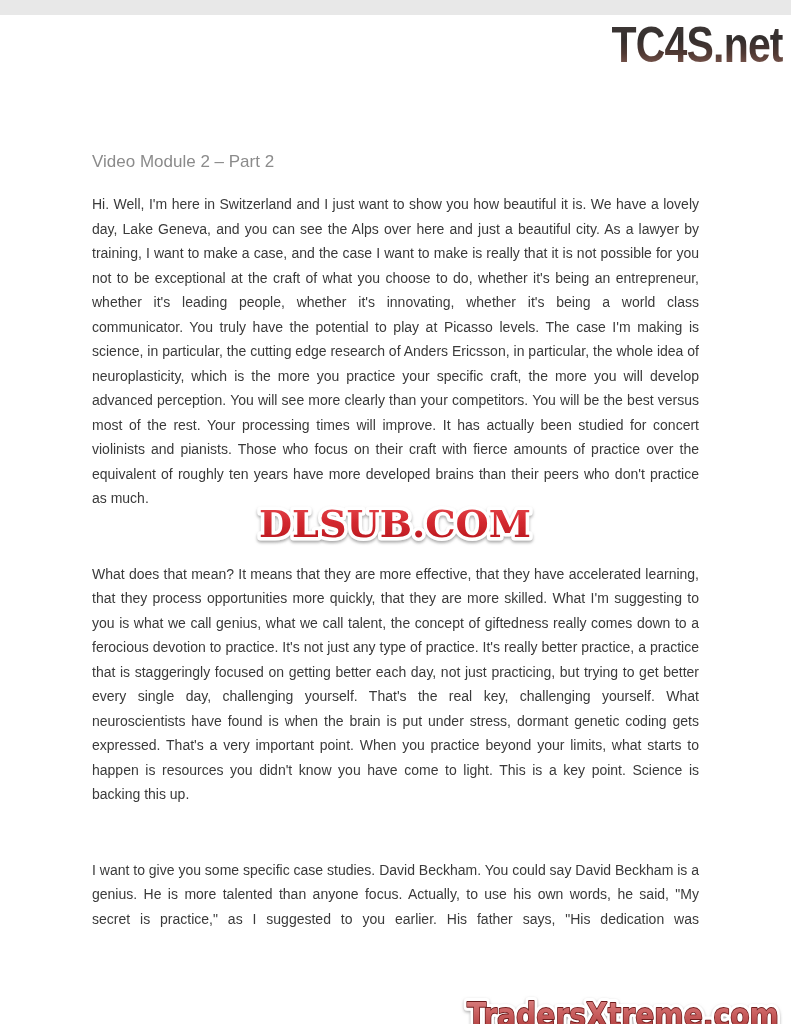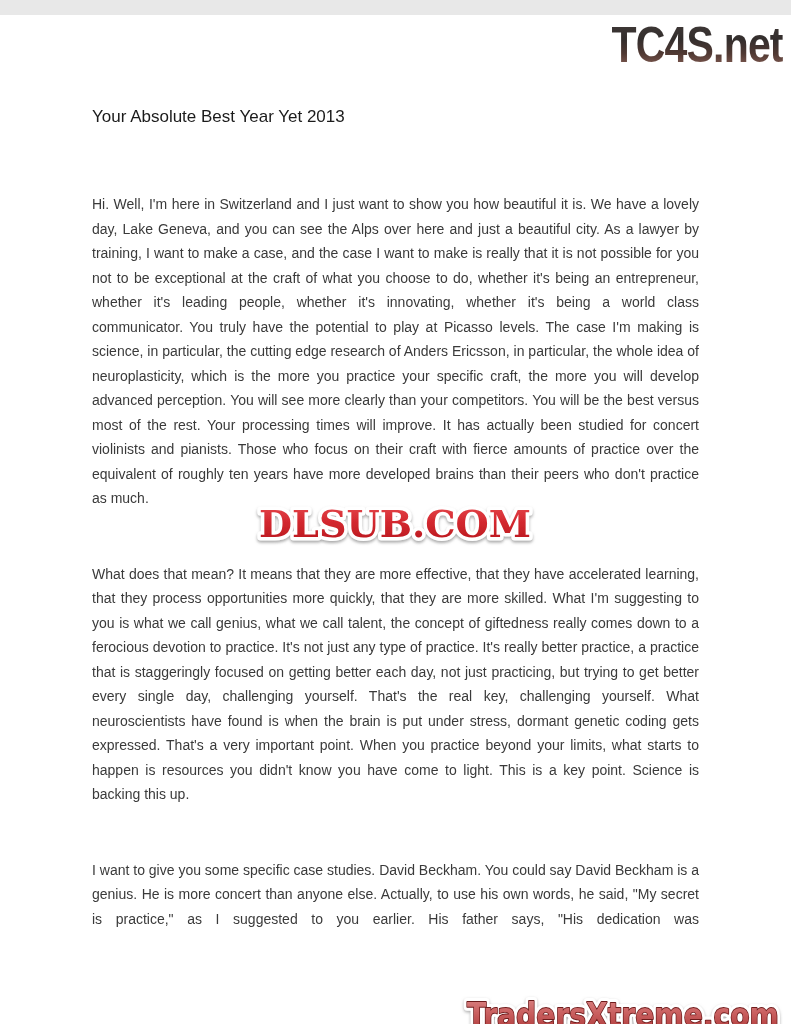--- a/index.html
+++ b/index.html
@@ -87,27 +87,27 @@
     height: 48px;
   }
 </style>
 </head>
 <body>
 
 <div class="page">
 
   <div class="tc4s-logo">TC4S.net</div>
 
-  <div class="doc-title">Your Absolute Best Year Yet 2013</div>
 
+  <div class="doc-subtitle">Video Module 2 – Part 2</div>
 
   <div class="body-text">
     <p>Hi. Well, I'm here in Switzerland and I just want to show you how beautiful it is. We have a lovely day, Lake Geneva, and you can see the Alps over here and just a beautiful city. As a lawyer by training, I want to make a case, and the case I want to make is really that it is not possible for you not to be exceptional at the craft of what you choose to do, whether it's being an entrepreneur, whether it's leading people, whether it's innovating, whether it's being a world class communicator. You truly have the potential to play at Picasso levels. The case I'm making is science, in particular, the cutting edge research of Anders Ericsson, in particular, the whole idea of neuroplasticity, which is the more you practice your specific craft, the more you will develop advanced perception. You will see more clearly than your competitors. You will be the best versus most of the rest. Your processing times will improve. It has actually been studied for concert violinists and pianists. Those who focus on their craft with fierce amounts of practice over the equivalent of roughly ten years have more developed brains than their peers who don't practice as much.</p>
     <p>What does that mean? It means that they are more effective, that they have accelerated learning, that they process opportunities more quickly, that they are more skilled. What I'm suggesting to you is what we call genius, what we call talent, the concept of giftedness really comes down to a ferocious devotion to practice. It's not just any type of practice. It's really better practice, a practice that is staggeringly focused on getting better each day, not just practicing, but trying to get better every single day, challenging yourself. That's the real key, challenging yourself. What neuroscientists have found is when the brain is put under stress, dormant genetic coding gets expressed. That's a very important point. When you practice beyond your limits, what starts to happen is resources you didn't know you have come to light. This is a key point. Science is backing this up.</p>
-    <p class="continues">I want to give you some specific case studies. David Beckham. You could say David Beckham is a genius. He is more concert than anyone else. Actually, to use his own words, he said, "My secret is practice," as I suggested to you earlier. His father says, "His dedication was</p>
+    <p class="continues">I want to give you some specific case studies. David Beckham. You could say David Beckham is a genius. He is more talented than anyone focus. Actually, to use his own words, he said, "My secret is practice," as I suggested to you earlier. His father says, "His dedication was</p>
   </div>
 
   <svg class="dlsub-watermark" viewBox="0 0 296 53">
     <defs>
       <linearGradient id="dlsubGrad" x1="0" y1="0" x2="0" y2="1">
         <stop offset="0%" stop-color="#e84d52"></stop>
         <stop offset="45%" stop-color="#d42930"></stop>
         <stop offset="100%" stop-color="#b5161c"></stop>
       </linearGradient>
       <filter id="dlsubShadow" x="-10%" y="-20%" width="120%" height="150%">

